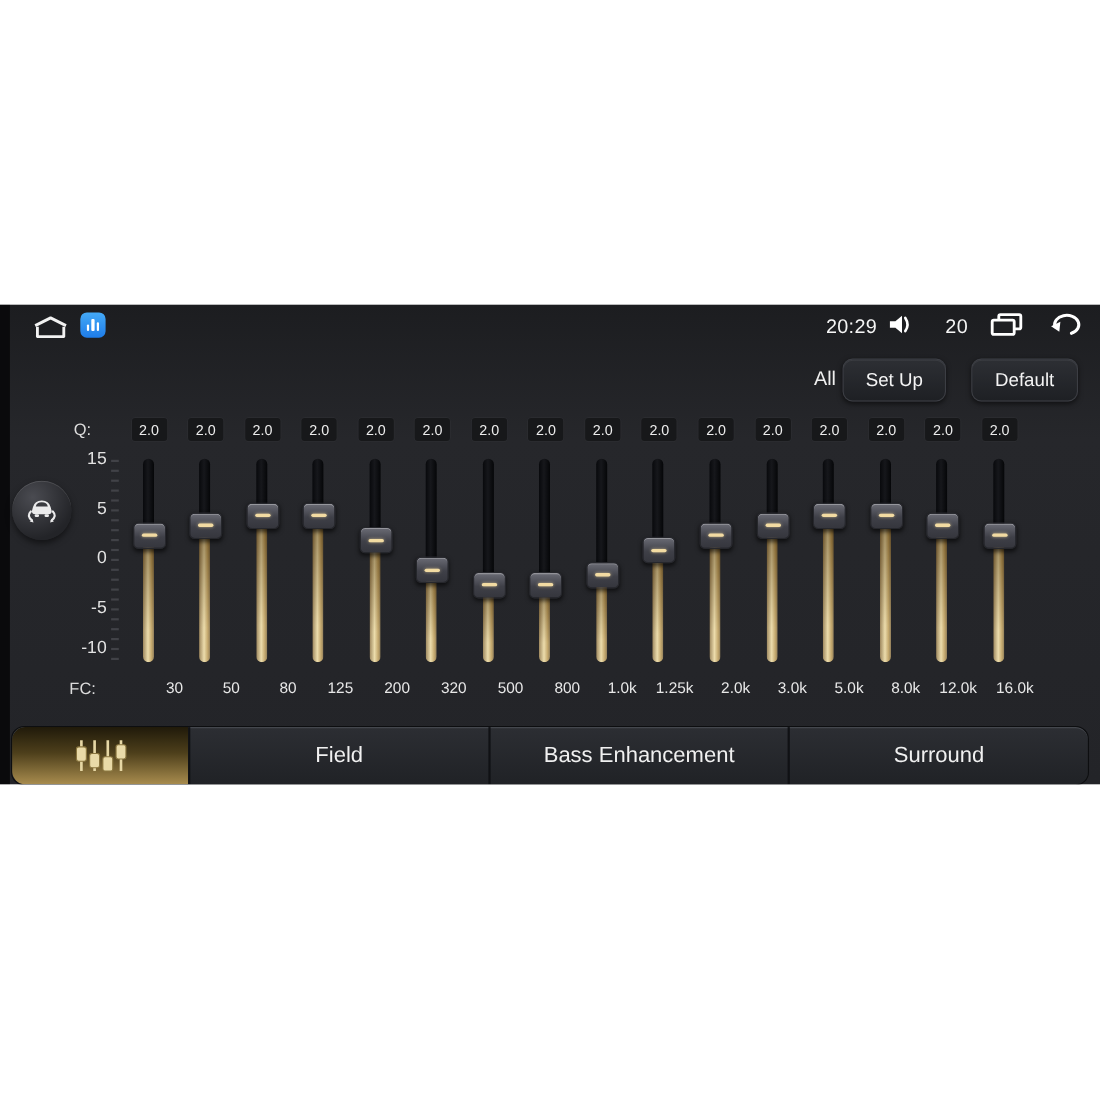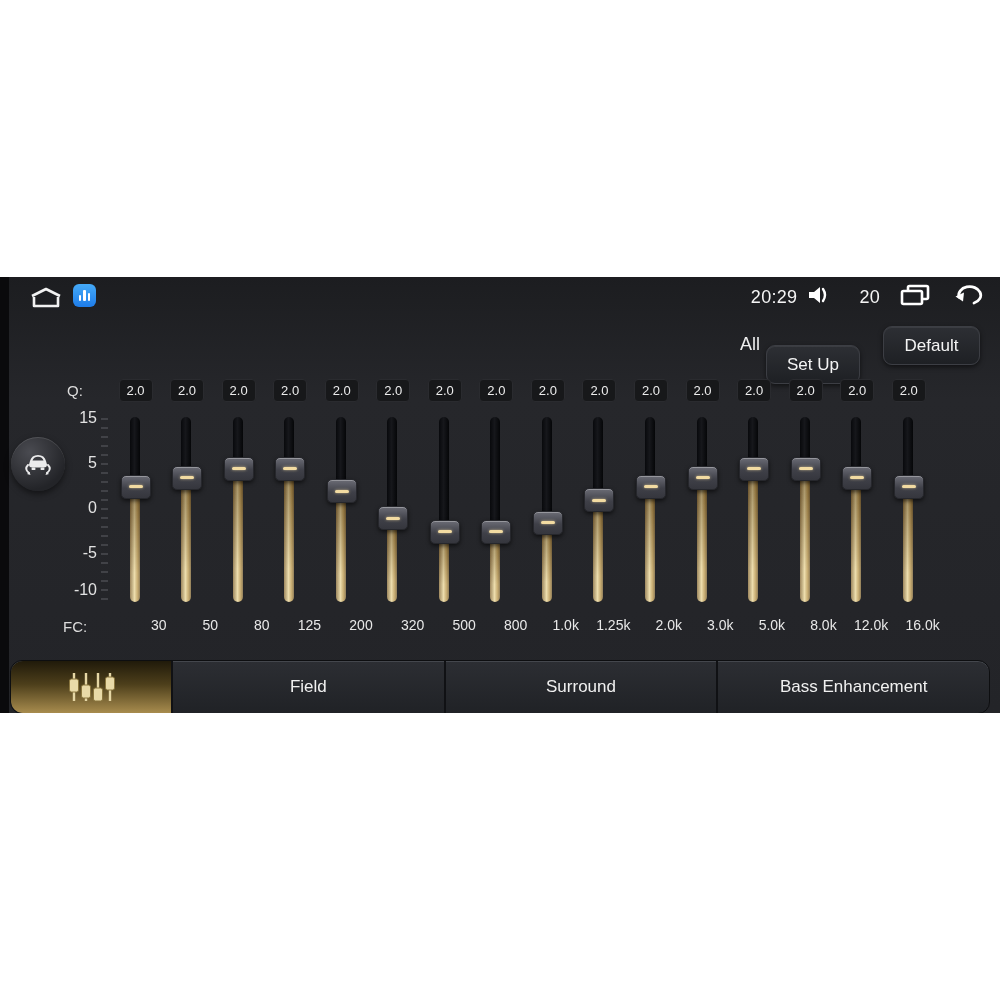--- a/index.html
+++ b/index.html
@@ -25,21 +25,21 @@
     display:flex;align-items:center;justify-content:center;gap:12px;cursor:pointer;}
   .preset-label{color:#f2f2f2;font-size:19px;}
   .chev{margin-top:2px;}
 
   
   .all-label{position:absolute;right:240px;top:57px;color:#eeeeee;font-size:18px;}
   .btn{position:absolute;top:49px;height:37px;border-radius:9px;
     background:linear-gradient(180deg,#2d2f34,#1e2024);border:1px solid #3c3e44;
     box-shadow:0 2px 5px rgba(0,0,0,.55), inset 0 1px 0 rgba(255,255,255,.07);
     color:#f4f4f4;font-size:17px;display:flex;align-items:center;justify-content:center;cursor:pointer;}
-  .btn-setup{right:140px;width:92px;margin-top:19px;}
+  .btn-setup{right:140px;width:92px;}
   .btn-default{right:20px;width:95px;}
 
   
   .q-label{position:absolute;left:67px;top:105px;color:#dcdcdc;font-size:15px;}
   .fc-label{position:absolute;left:63px;top:341px;color:#dcdcdc;font-size:15px;}
   .q-badge{position:absolute;top:102px;width:32px;height:21px;border-radius:4px;background:#17181a;
     border:1px solid #2a2b2f;color:#ececec;font-size:13px;display:flex;align-items:center;justify-content:center;cursor:pointer;}
   .ylabel{position:absolute;width:40px;text-align:right;color:#e2e2e2;font-size:16px;height:20px;line-height:20px;}
   .tick{position:absolute;width:7px;height:2px;background:#414247;}
   .freq{position:absolute;top:340px;width:64px;text-align:right;color:#e8e8e8;font-size:14px;}
@@ -59,21 +59,21 @@
   .car-btn{position:absolute;left:11px;top:160px;width:54px;height:54px;border-radius:50%;
     background:radial-gradient(circle at 35% 28%,#4a4b51,#232428 72%);
     box-shadow:0 3px 6px rgba(0,0,0,.5), inset 0 1px 0 rgba(255,255,255,.12);
     display:flex;align-items:center;justify-content:center;cursor:pointer;}
 
   
   .tabbar{position:absolute;left:10px;top:383px;width:978px;height:52px;border-radius:12px;
     background:linear-gradient(180deg,#2c2e33,#202226);border:1px solid #0d0e10;
     box-shadow:inset 0 1px 0 #44474d;display:flex;overflow:hidden;}
   .tab{flex:1;display:flex;align-items:center;justify-content:center;color:#f0f0f0;
-    font-size:17px;cursor:pointer;border-left:2px solid #101114;position:relative;}
+    font-size:20px;cursor:pointer;border-left:2px solid #101114;position:relative;}
   .tab-eq{flex:0 0 160px;border-left:none;border-radius:12px 0 0 12px;
     background:linear-gradient(180deg,#201a0a 0%,#4d3f1b 45%,#a88c4e 100%);}
   .eqicon line{stroke:#e6d7a5;stroke-width:2.4;}
   .eqicon rect{fill:#d9c globalization;}
 </style>
 </head>
 <body>
 
 <div class="panel">
   <div class="bezel"></div>
@@ -291,16 +291,16 @@
         </g>
         <g fill="#e9daa8" stroke="#8a763f" stroke-width="1">
           <rect x="7.5" y="10" width="9" height="13" rx="2"></rect>
           <rect x="19.5" y="16" width="9" height="13" rx="2"></rect>
           <rect x="31.5" y="19" width="9" height="13" rx="2"></rect>
           <rect x="43.5" y="8" width="9" height="13" rx="2"></rect>
         </g>
       </svg>
     </div>
     <div class="tab">Field</div>
+    <div class="tab">Bass Enhancement</div>
     <div class="tab">Surround</div>
-    <div class="tab">Bass Enhancement</div>
   </div>
 </div>
 
 </body></html>

